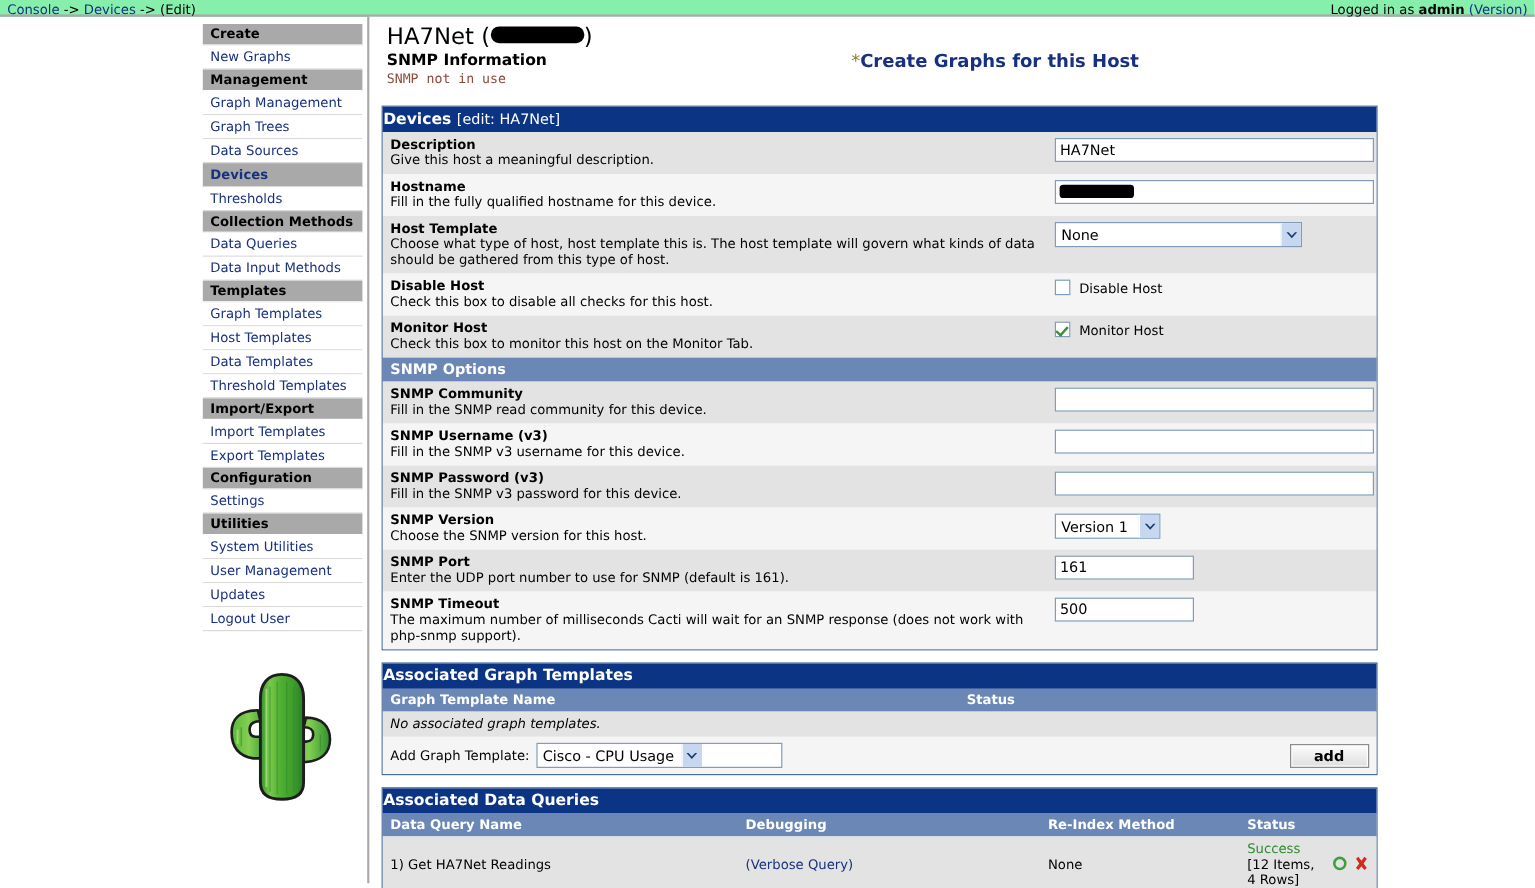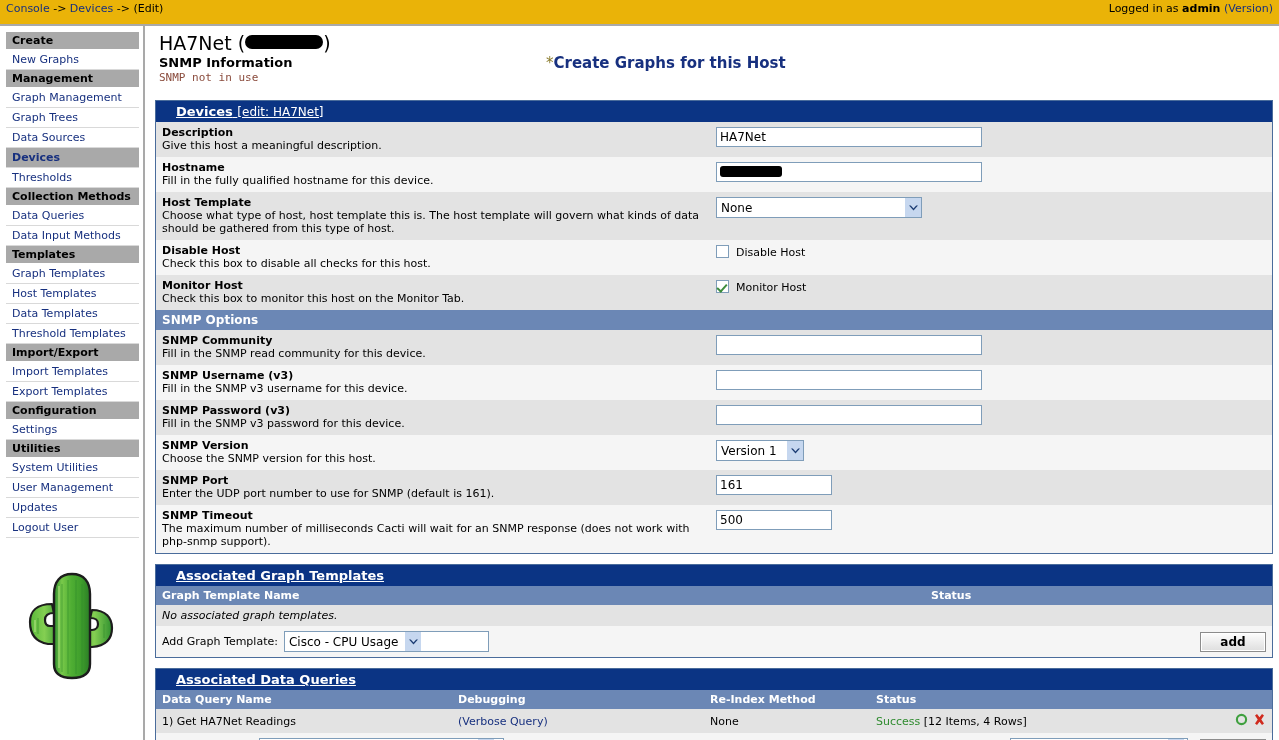--- a/index.html
+++ b/index.html
@@ -10,22 +10,22 @@
     background: #ffffff;
     font-family: "DejaVu Sans", "Liberation Sans", sans-serif;
     font-size: 11px;
     color: #000000;
     overflow: hidden;
   }
 
   
   #topbar {
     position: relative;
-    height: 26px;
-    background: #eab308;
+    height: 14px;
+    background: #86efac;
     border-bottom: 2px solid #a9a9a9;
     padding: 2px 6px 0 6px;
   }
   #breadcrumb { float: left; font-size: 11px; color: #000; }
   #breadcrumb a { color: #17307f; text-decoration: none; font-weight: normal; }
   #breadcrumb .sep { color: #000; }
   #breadcrumb .cur { color: #000; }
   #loginbar { float: right; font-size: 11px; color: #000; }
   #loginbar b { font-weight: bold; }
   #loginbar a { color: #17307f; text-decoration: none; }
@@ -119,22 +119,21 @@
   .box {
     border: 1px solid #4a6c9b;
     margin-bottom: 10px;
     background: #ffffff;
   }
   .box-title {
     background: #0b3484;
     color: #ffffff;
     font-weight: bold;
     font-size: 13px;
-    padding: 3px 0 3px 20px;
-    text-decoration: underline;
+    padding: 3px 0 3px 0;
   }
   .box-title .sub { font-weight: normal; font-size: 12px; }
   .subhead {
     background: #6b87b5;
     color: #ffffff;
     font-weight: bold;
     font-size: 12px;
     padding: 3px 0 3px 6px;
   }
   .colhead {

